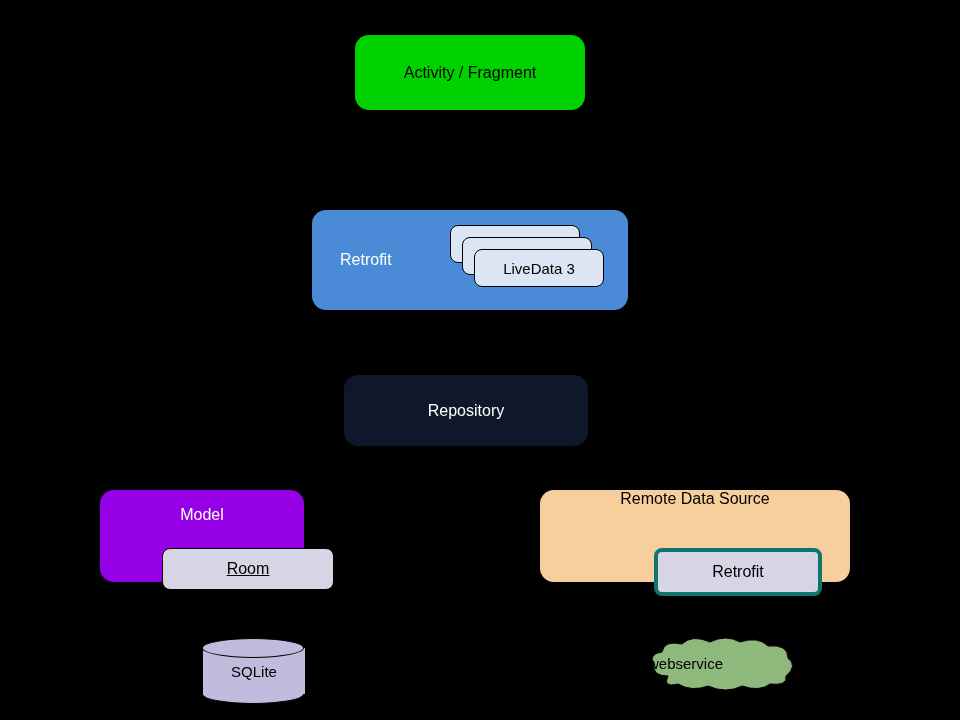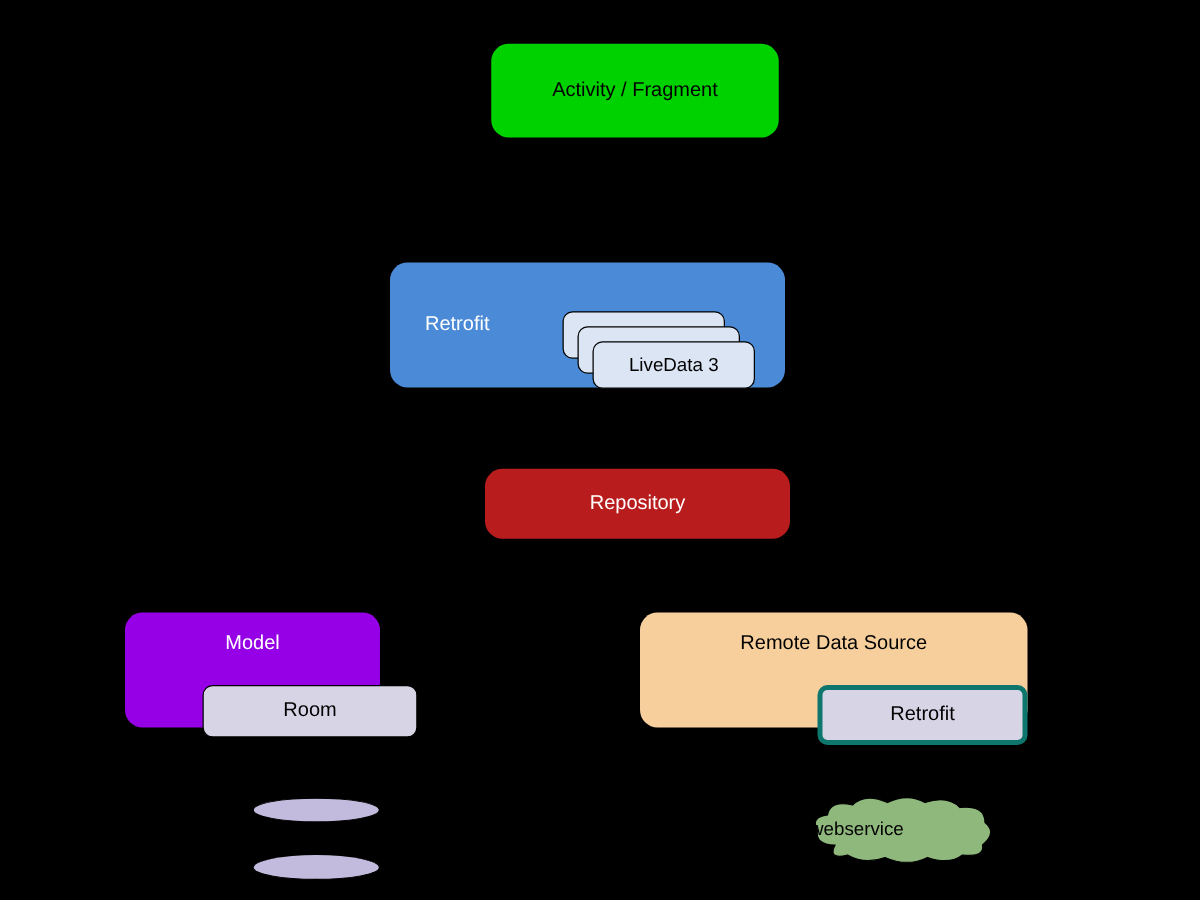--- a/index.html
+++ b/index.html
@@ -18,75 +18,73 @@
     box-sizing: border-box;
     display: flex;
     align-items: center;
     justify-content: center;
     font-size: 16px;
   }
   .activity {
     left: 355px; top: 35px; width: 230px; height: 75px;
     background: #00d200;
     color: #000;
-    margin-left: 38px;
   }
   .viewmodel {
     left: 312px; top: 210px; width: 316px; height: 100px;
     background: #4a8ad6;
     color: #fff;
     justify-content: flex-start;
     padding-left: 28px;
   }
   .livedata {
     position: absolute;
     width: 128px; height: 36px;
     background: #dbe5f3;
     border: 1px solid #000;
     border-radius: 8px;
     display: flex;
     align-items: center;
     justify-content: center;
     color: #000;
     font-size: 15px;
-    margin-top: 24px;
   }
   .livedata.l1 { left: 450px; top: 225px; }
   .livedata.l2 { left: 462px; top: 237px; }
   .livedata.l3 { left: 474px; top: 249px; }
   .repository {
-    left: 344px; top: 375px; width: 244px; height: 56px;
-    background: #b91c1c;
+    left: 344px; top: 375px; width: 244px; height: 71px;
+    background: #0f172a;
     color: #fff;
-    margin-left: 44px;
   }
   .model {
     left: 100px; top: 490px; width: 204px; height: 92px;
     background: #9600e6;
     color: #fff;
     align-items: flex-start;
     padding-top: 16px;
   }
   .room {
     position: absolute;
     left: 162px; top: 548px; width: 170px; height: 40px;
     background: #d7d4e6;
     border: 1px solid #000;
     border-radius: 8px;
     display: flex;
     align-items: center;
     justify-content: center;
     color: #000;
+    text-decoration: underline;
   }
   .remote {
-    left: 512px; top: 490px; width: 310px; height: 92px;
+    left: 540px; top: 490px; width: 310px; height: 92px;
     background: #f7cf9d;
     color: #000;
     align-items: flex-start;
-    padding-top: 16px;
+    padding-top: 0;
   }
   .retrofit {
     position: absolute;
     left: 654px; top: 548px; width: 160px; height: 40px;
     background: #d7d4e6;
     border: 4px solid #0f766e;
     border-radius: 8px;
     display: flex;
     align-items: center;
     justify-content: center;
@@ -175,20 +173,23 @@
 
 <div class="box remote">
   <span>Remote Data Source</span>
 </div>
 <div class="retrofit">
   <span>Retrofit</span>
 </div>
 
 <div class="cylinder">
   <div class="cyl-bot"></div>
+  <div class="cyl-body">
+    <span>SQLite</span>
+  </div>
   <div class="cyl-top"></div>
 </div>
 
 <div class="cloud">
   <svg width="148" height="54">
     <path d="M20 40 Q4 40 6 28 Q0 18 14 16 Q16 4 34 8 Q44 -2 62 6 Q78 -2 92 6 Q110 0 120 10 Q140 8 140 22 Q150 30 138 40 Q140 50 122 48 Q112 56 94 50 Q78 58 60 50 Q44 56 30 48 Q14 52 20 40 Z" fill="#8fb87c" stroke="#000" stroke-width="1"></path>
   </svg>
   <span>webservice</span>
 </div>
 

